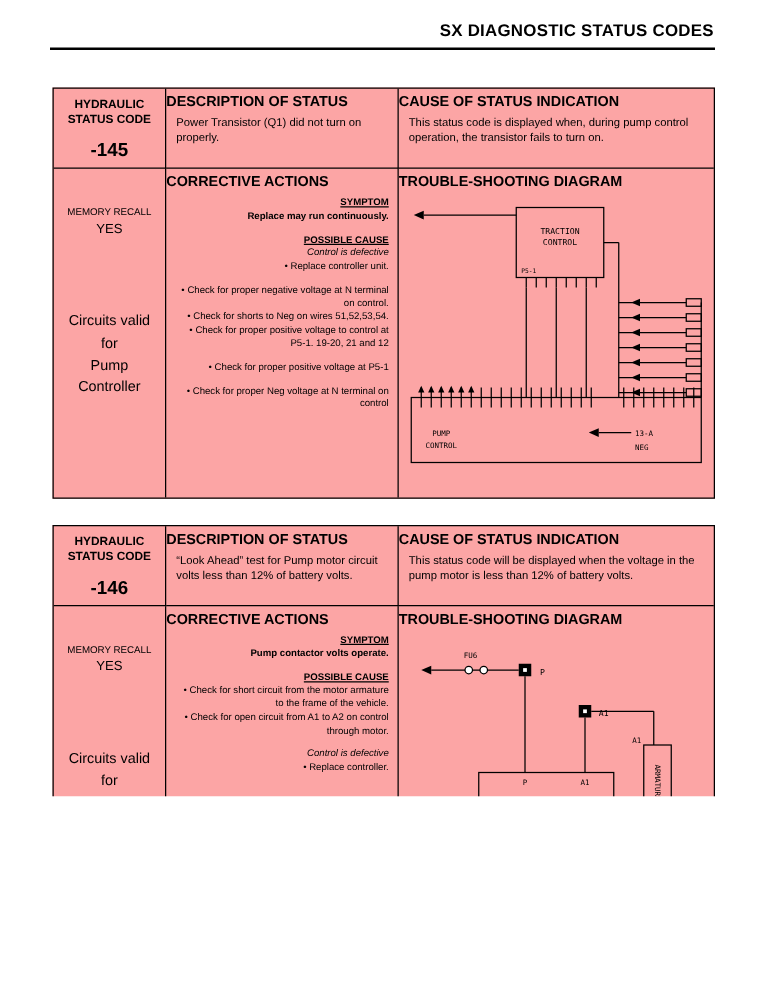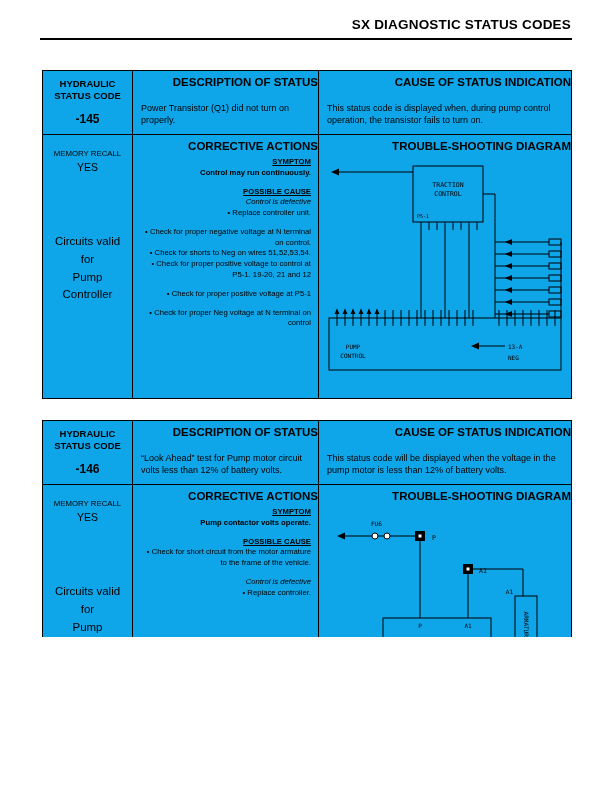--- a/index.html
+++ b/index.html
@@ -4,37 +4,37 @@
 <style>
   html,body{margin:0;padding:0}
   body{background:#fff}
   .page{position:relative;width:612px;height:637px;background:#fff;color:#000;
         font-family:"Liberation Sans",sans-serif;overflow:hidden}
 
   .doc-title{position:absolute;top:17px;right:41px;font-size:13.5px;font-weight:bold;letter-spacing:.2px}
   .title-rule{position:absolute;top:38px;left:40px;width:532px;border-top:2px solid #000}
 
   .sc-table{position:absolute;left:42px;width:528px;display:grid;
-            grid-template-columns:90px 186px 1fr;border:1.4px solid #000;background:#0ea5e9}
+            grid-template-columns:90px 186px 1fr;border:1.4px solid #000;background:#fca5a5}
   .sc-table.t1{top:70px;grid-template-rows:64px 263px}
   .sc-table.t2{top:420px;grid-template-rows:64px 263px}
   .cell{border-right:1px solid #000;border-bottom:1px solid #000;overflow:hidden;position:relative}
   .cell.last-col{border-right:none}
   .cell.last-row{border-bottom:none}
 
   .code-cell{text-align:center;padding-top:7px}
   .code-label{font-weight:bold;font-size:9.5px;line-height:1.3}
-  .code-value{font-weight:bold;font-size:12px;margin-top:9px}
-
-  .col-head{font-weight:bold;font-size:11.5px;text-align:right;margin-top:5px}
+  .code-value{font-weight:bold;font-size:15px;margin-top:9px}
+
+  .col-head{font-weight:bold;font-size:11.5px;text-align:left;margin-top:5px}
   .col-head.u{}
-  .body-text{font-size:9px;line-height:1.32;margin:15px 8px 0 8px}
+  .body-text{font-size:9px;line-height:1.32;margin:5px 8px 0 8px}
 
   .mem-cell{text-align:center}
-  .mem-label{font-size:7.8px;margin-top:14px}
+  .mem-label{font-size:7.8px;margin-top:30px}
   .mem-value{font-size:10.5px;font-weight:normal;margin-top:3px}
   .circuits{font-size:11.5px;line-height:1.55;margin-top:60px;white-space:pre-line}
 
   .corr-body{font-size:7.7px;line-height:1.4;margin:5px 7px 0 7px;text-align:right}
   .lbl{font-weight:bold;text-decoration:underline}
   .bold-line{font-weight:bold}
   .italic-line{font-style:italic}
   .bullet{padding-left:8px;text-indent:-8px}
   .gap{height:8px}
 
@@ -85,21 +85,21 @@
       <div class="circuits">Circuits valid
 for
 Pump
 Controller</div>
     </div>
 
     <div class="cell last-row">
       <div class="col-head">CORRECTIVE ACTIONS</div>
       <div class="corr-body">
         <div class="lbl">SYMPTOM</div>
-        <div class="bold-line">Control may run continuously.</div>
+        <div class="bold-line">Replace may run continuously.</div>
         <div class="gap"></div>
         <div class="lbl">POSSIBLE CAUSE</div>
         <div class="italic-line">Control is defective</div>
         <div class="bullet">• Replace controller unit.</div>
         <div class="gap"></div>
         <div class="bullet">• Check for proper negative voltage at N terminal on control.</div>
         <div class="bullet">• Check for shorts to Neg on wires 51,52,53,54.</div>
         <div class="bullet">• Check for proper positive voltage to control at P5-1. 19-20, 21 and 12</div>
         <div class="gap"></div>
         <div class="bullet">• Check for proper positive voltage at P5-1</div>
@@ -240,20 +240,21 @@
     </div>
 
     <div class="cell last-row">
       <div class="col-head">CORRECTIVE ACTIONS</div>
       <div class="corr-body">
         <div class="lbl">SYMPTOM</div>
         <div class="bold-line">Pump contactor volts operate.</div>
         <div class="gap"></div>
         <div class="lbl">POSSIBLE CAUSE</div>
         <div class="bullet">• Check for short circuit from the motor armature to the frame of the vehicle.</div>
+        <div class="bullet">• Check for open circuit from A1 to A2 on control through motor.</div>
         <div class="gap"></div>
         <div class="italic-line">Control is defective</div>
         <div class="bullet">• Replace controller.</div>
       </div>
     </div>
 
     <div class="cell last-row last-col diag-cell">
       <div class="col-head u">TROUBLE-SHOOTING DIAGRAM</div>
       <svg class="diag-svg" width="240" height="240" viewBox="0 0 240 240">
 

